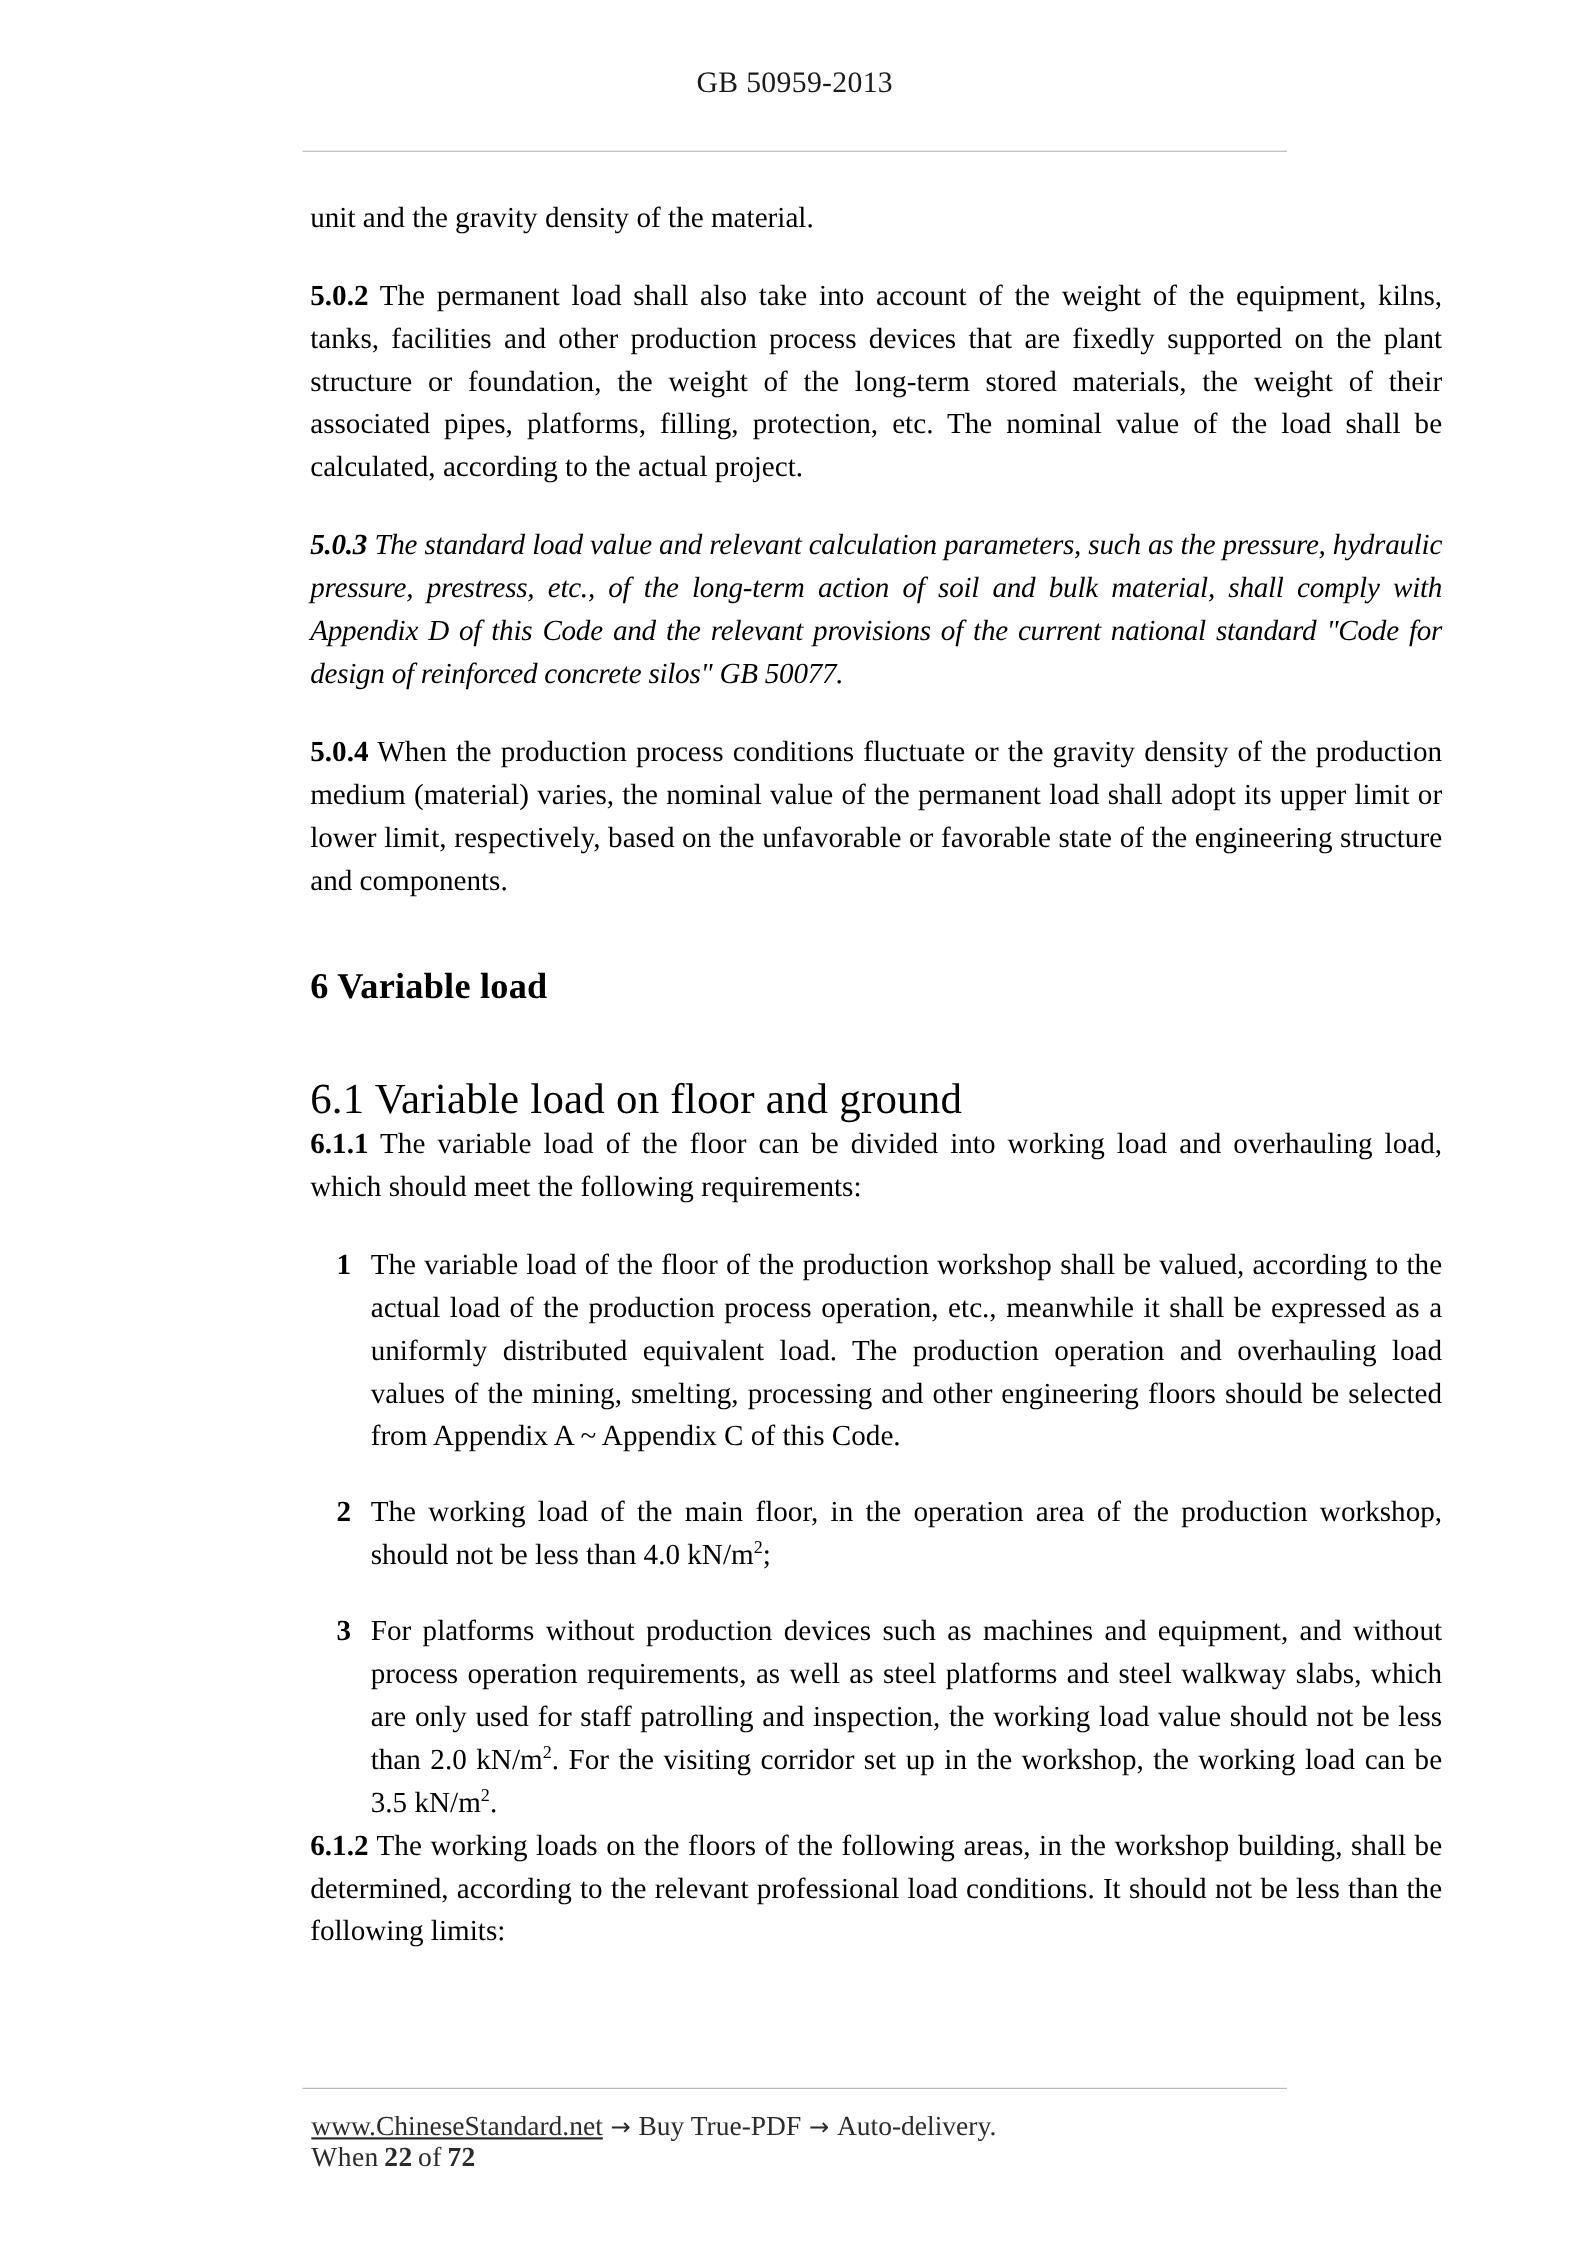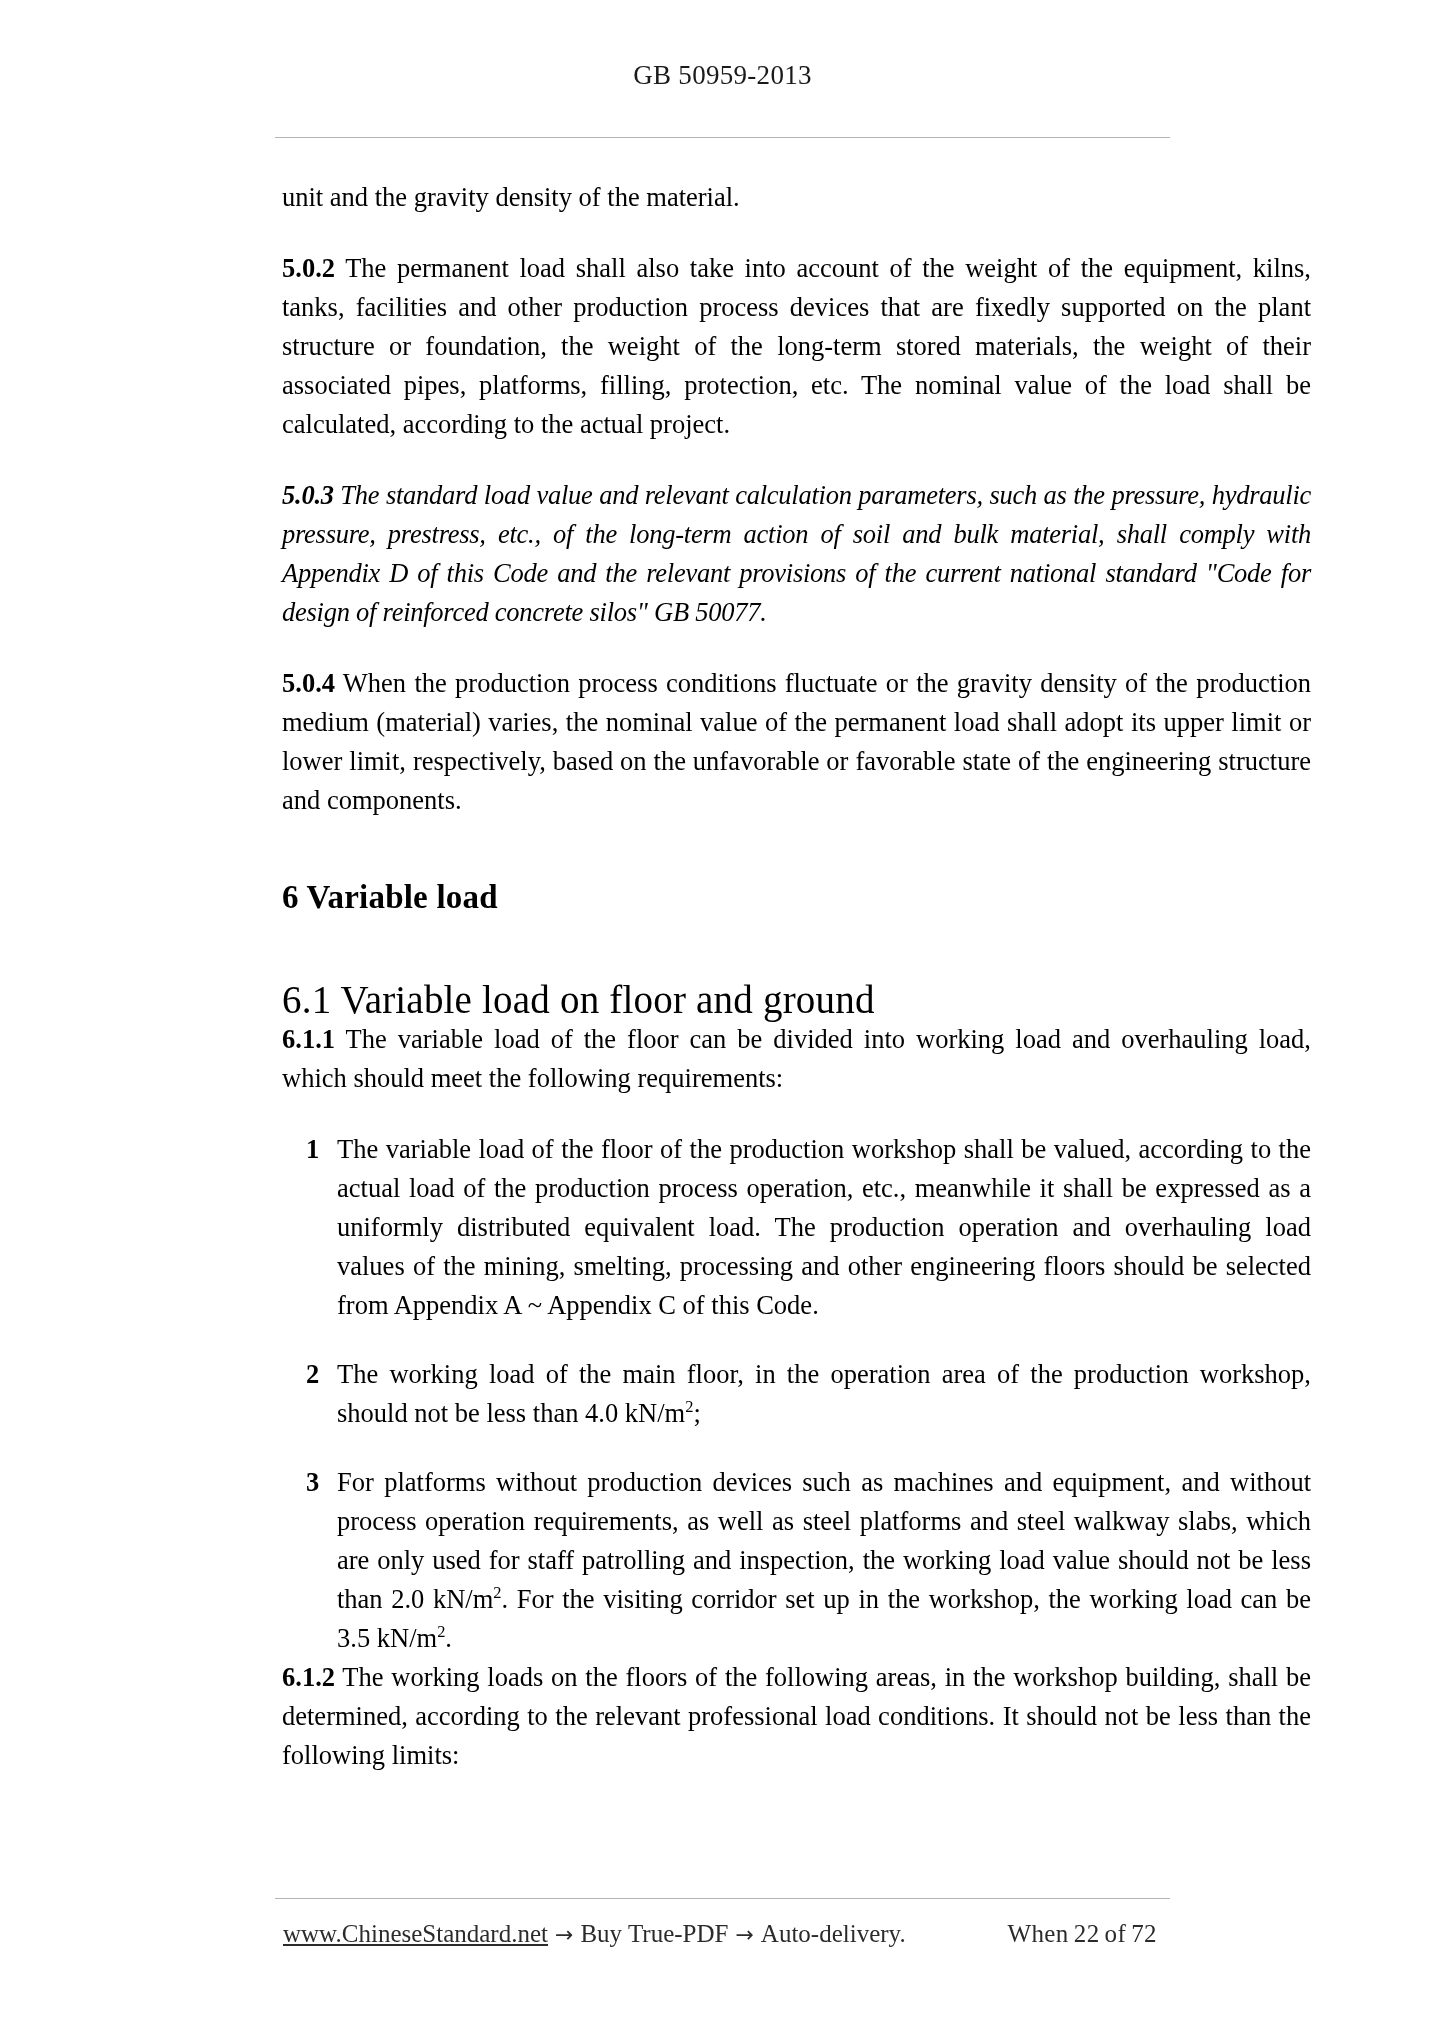--- a/index.html
+++ b/index.html
@@ -136,40 +136,41 @@
   .footer {
     position: absolute;
     left: 213px;
     right: 213px;
     top: 1920px;
     display: flex;
     align-items: baseline;
     justify-content: space-between;
     font-size: 25px;
     color: #2b2b2b;
+    flex-direction: column;
   }
   .footer-left {
     white-space: nowrap;
   }
   .footer-url {
     text-decoration: underline;
     color: #2b2b2b;
   }
   .footer-arrow {
     display: inline-block;
     padding: 0 7px;
     font-family: "DejaVu Sans", sans-serif;
     font-size: 22px;
   }
   .footer-right {
     white-space: nowrap;
     letter-spacing: 0.4px;
   }
   .pg-num {
-    font-weight: normal;
+    font-weight: bold;
     padding: 0 5px;
   }
 </style>
 </head>
 <body>
 
 <div class="page">
 
   <div class="header">
     <span class="header-title">GB 50959-2013</span>

